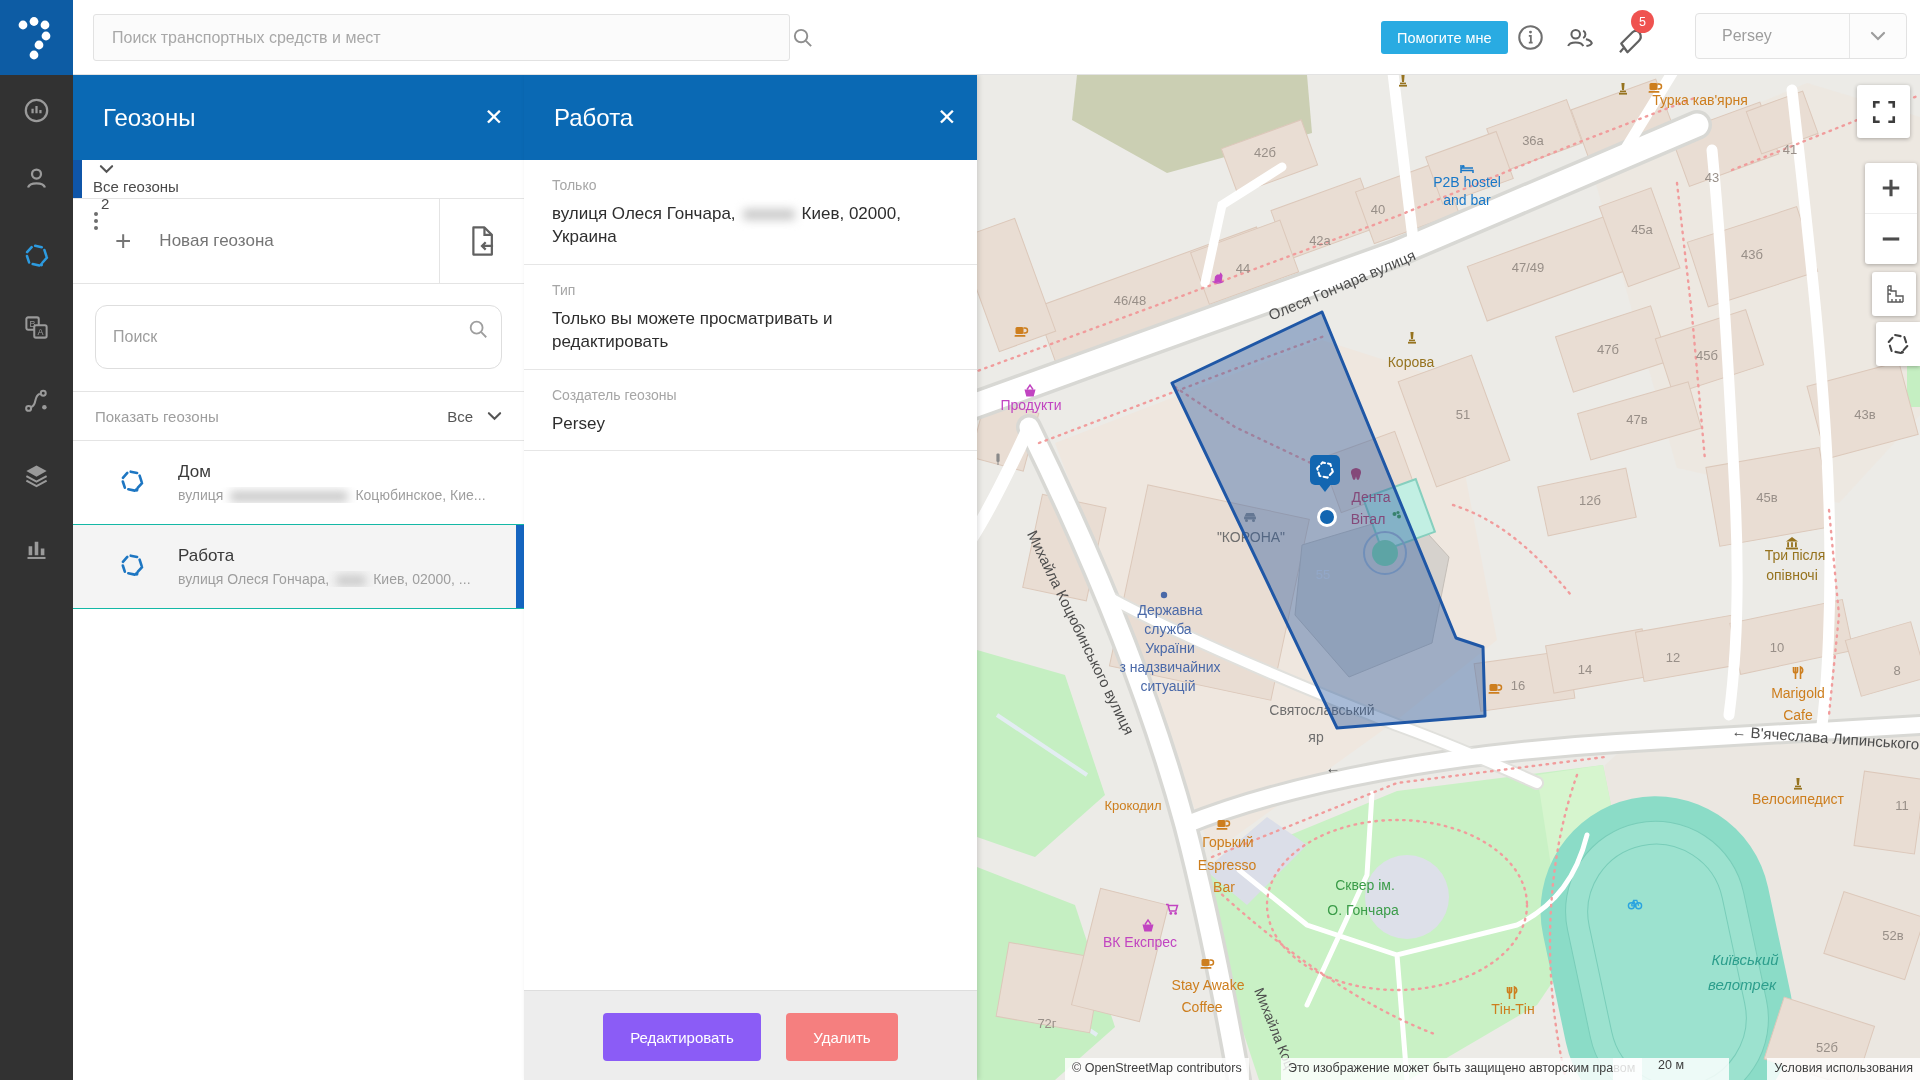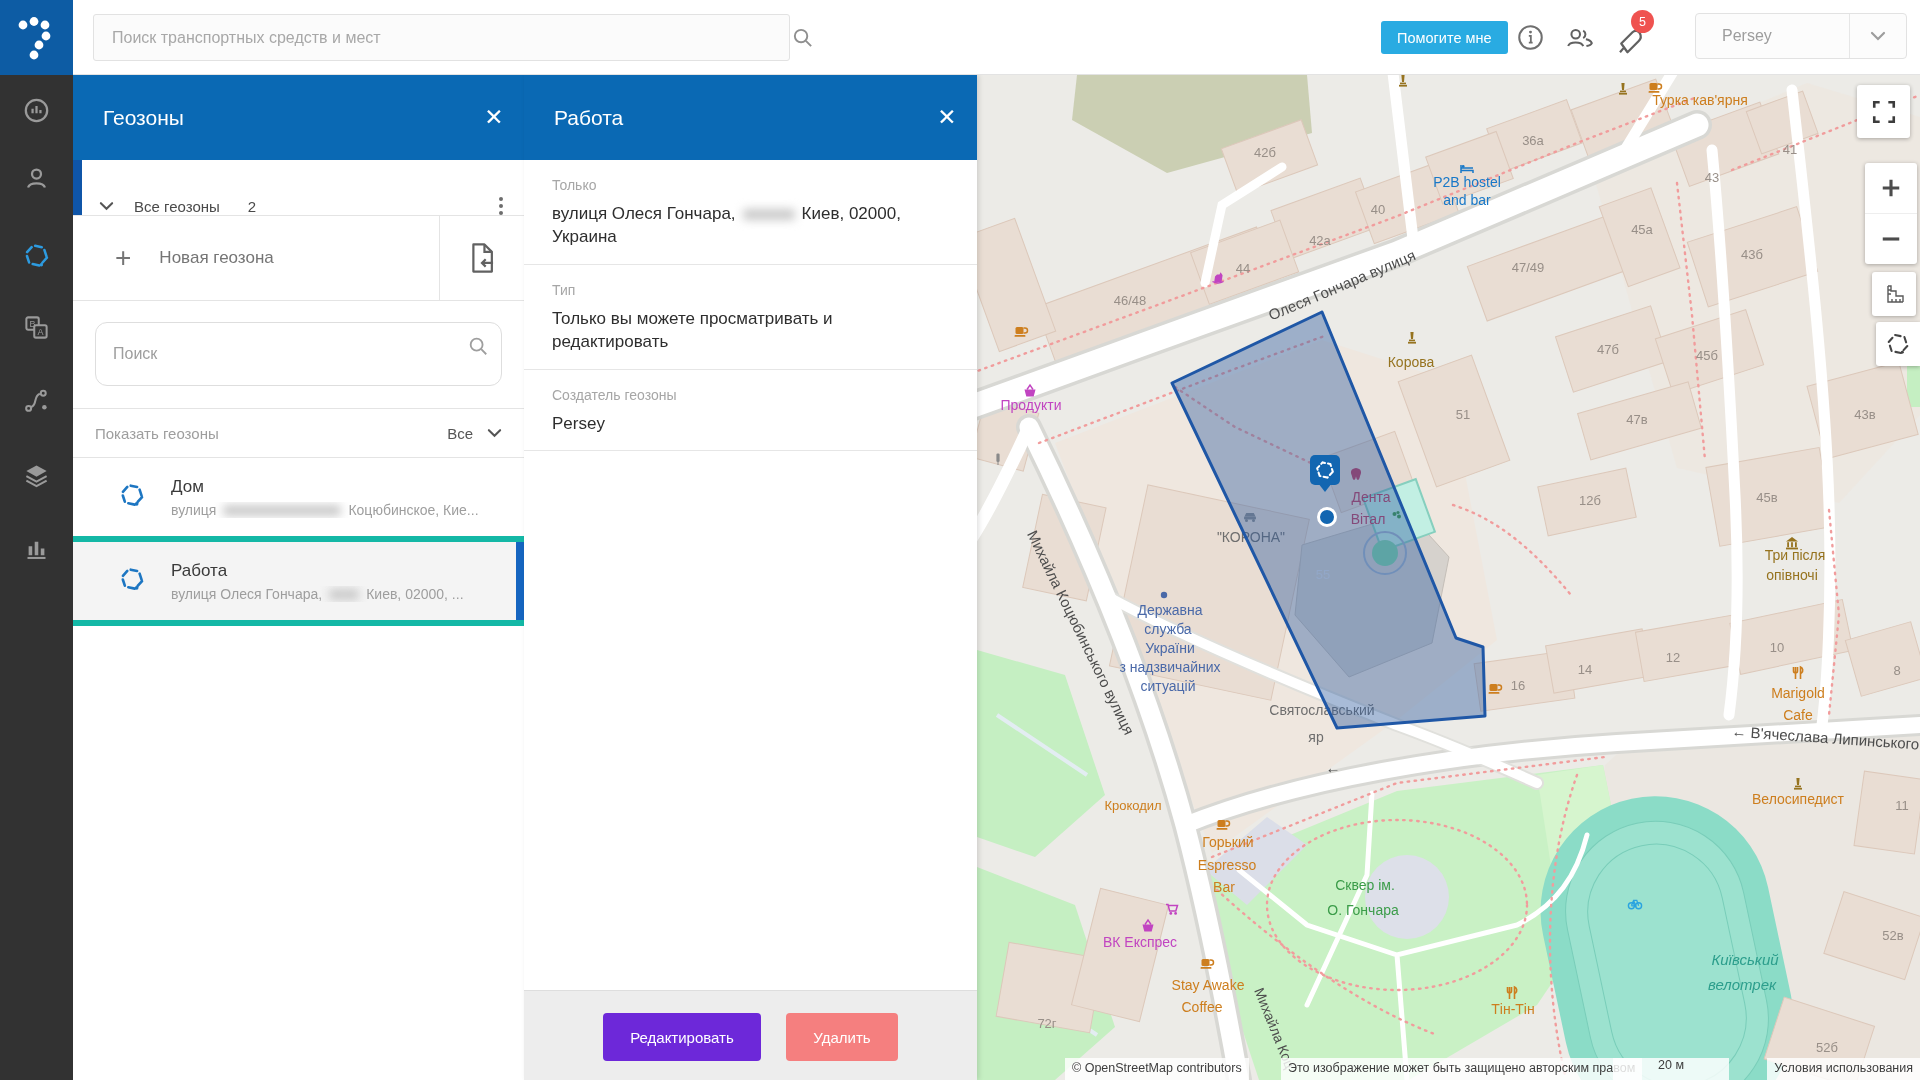--- a/index.html
+++ b/index.html
@@ -34,24 +34,24 @@
   .sidebar { position:absolute; left:0; top:0; width:73px; height:1080px; background:#323232; z-index:40; }
   .logo { width:73px; height:75px; background:#0d5ca4; }
   .nav-ico { position:absolute; left:16px; width:41px; height:41px; display:flex; align-items:center;
     justify-content:center; cursor:pointer; }
 
   
   .panel { position:absolute; top:75px; height:1005px; background:#fff; z-index:20; }
   .geo-panel { left:73px; width:451px; box-shadow:2px 0 4px rgba(0,0,0,.08); }
   .detail-panel { left:524px; width:453px; box-shadow:2px 0 5px rgba(0,0,0,.12); }
   .panel-header { height:85px; background:#0a69b4; color:#fff; display:flex; align-items:center; }
-  .panel-header .ttl { font-size:21px; padding-left:30px; flex:1; }
+  .panel-header .ttl { font-size:24px; padding-left:30px; flex:1; }
   .panel-header .close { width:60px; font-size:23px; text-align:center; cursor:pointer; }
 
-  .group-row { position:relative; height:56px; border-bottom:1px solid #e4e4e4; display:flex; align-items:flex-end; }
+  .group-row { position:relative; height:39px; border-bottom:1px solid #e4e4e4; display:flex; align-items:flex-start;flex-direction:column; }
   .group-row .indicator { position:absolute; left:0; top:0; bottom:0; width:9px; background:#0f55a8; }
   .group-row .chev { margin-left:26px; }
   .group-row .lbl { margin-left:20px; font-size:15px; color:#4a4a4a; }
   .group-row .cnt { margin-left:28px; font-size:15px; color:#4a4a4a; flex:1; }
   .kebab { width:46px; display:flex; flex-direction:column; align-items:center; gap:3px; cursor:pointer; }
   .kebab i { width:4px; height:4px; border-radius:50%; background:#6d6d6d; }
 
   .new-row { height:85px; border-bottom:1px solid #e4e4e4; display:flex; align-items:stretch; cursor:pointer; }
   .new-row .main { flex:1; display:flex; align-items:center; }
   .new-row .plus { margin-left:42px; font-size:28px; color:#757575; font-weight:400; }
@@ -63,40 +63,40 @@
   .panel-search input { width:100%; height:100%; border:none; outline:none; background:transparent;
     padding:0 44px 0 17px; font-size:16px; color:#555; font-family:inherit; }
   .panel-search input::placeholder { color:#9e9e9e; }
   .panel-search .mag { position:absolute; right:12px; top:12px; }
 
   .filter-row { height:50px; border-top:1px solid #e4e4e4; border-bottom:1px solid #e4e4e4;
     display:flex; align-items:center; padding:0 22px; }
   .filter-row .lbl { flex:1; font-size:15px; color:#9e9e9e; }
   .filter-row .val { font-size:15px; color:#555; margin-right:14px; cursor:pointer; }
 
-  .geo-item { position:relative; height:84px; border-bottom:6px solid #14b8a6; display:flex; align-items:center;
-    cursor:pointer; }
+  .geo-item { position:relative; height:84px; border-bottom:1px solid #14b8a6; display:flex; align-items:center;
+    cursor:pointer;gap:7px; }
   .geo-item.selected { background:#f4f4f4; }
   .geo-item.selected .selbar { position:absolute; right:0; top:0; bottom:0; width:8px; background:#1565c0; }
   .geo-item .gico { margin-left:45px; }
   .geo-item .txt { margin-left:25px; overflow:hidden; width:320px; }
   .geo-item .nm { font-size:17px; color:#3a3a3a; }
   .geo-item .addr { margin-top:5px; font-size:14px; color:#9e9e9e; white-space:nowrap; overflow:hidden; }
 
   .blurgap { display:inline-block; height:11px; background:#c9c9c9; filter:blur(5px);
     border-radius:3px; vertical-align:middle; margin:0 7px; }
 
   .fieldgroup { padding:17px 28px 15px; border-bottom:1px solid #e6e6e6; }
   .fieldgroup .flabel { font-size:14px; color:#a6a6a6; }
   .fieldgroup .fvalue { margin-top:9px; font-size:17px; color:#2e2e2e; line-height:1.38; }
   .detail-footer { position:absolute; left:0; right:0; bottom:0; height:90px; background:#ededed;
     border-top:1px solid #dedede; }
   .btn { position:absolute; top:22px; height:48px; border:none; border-radius:4px; color:#fff;
     font-size:15px; cursor:pointer; font-family:inherit; }
-  .btn-edit { left:79px; width:158px; background:#6d28d9; }
+  .btn-edit { left:79px; width:158px; background:#8b5cf6; }
   .btn-del { left:262px; width:112px; background:#f57f7f; }
 
   
   .map { position:absolute; left:977px; top:75px; width:943px; height:1005px; overflow:hidden;
     background:#ececе8; }
   .map svg.base { position:absolute; left:0; top:0; }
   .map-ctl { position:absolute; background:#fff; border-radius:3px; box-shadow:0 1px 4px rgba(0,0,0,.3);
     display:flex; align-items:center; justify-content:center; cursor:pointer; }
   .zoom-stack { position:absolute; left:888px; top:88px; width:52px; height:101px; background:#fff;
     border-radius:3px; box-shadow:0 1px 4px rgba(0,0,0,.3); display:flex; flex-direction:column; }

